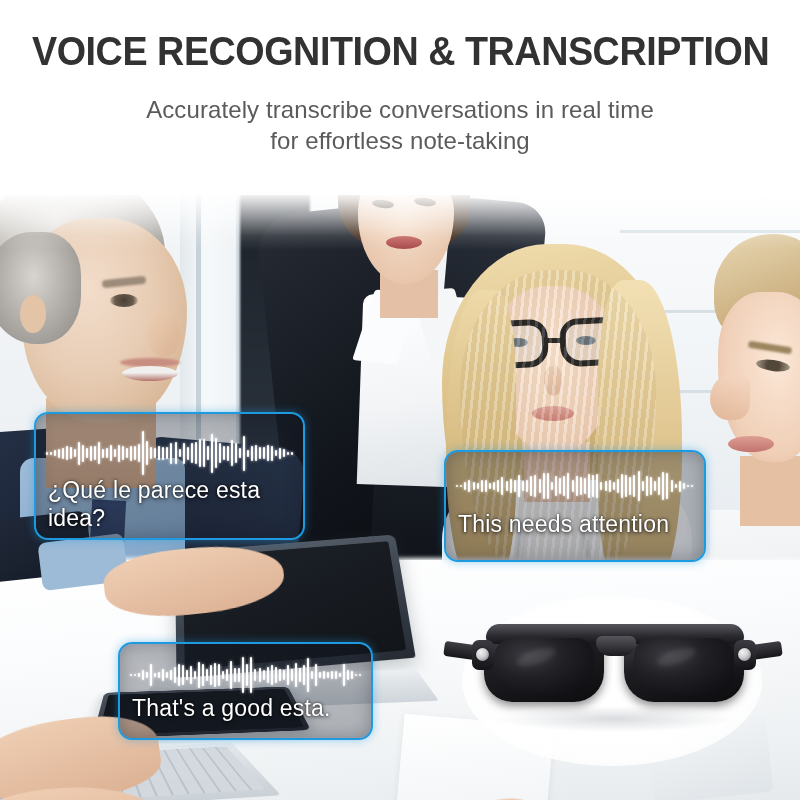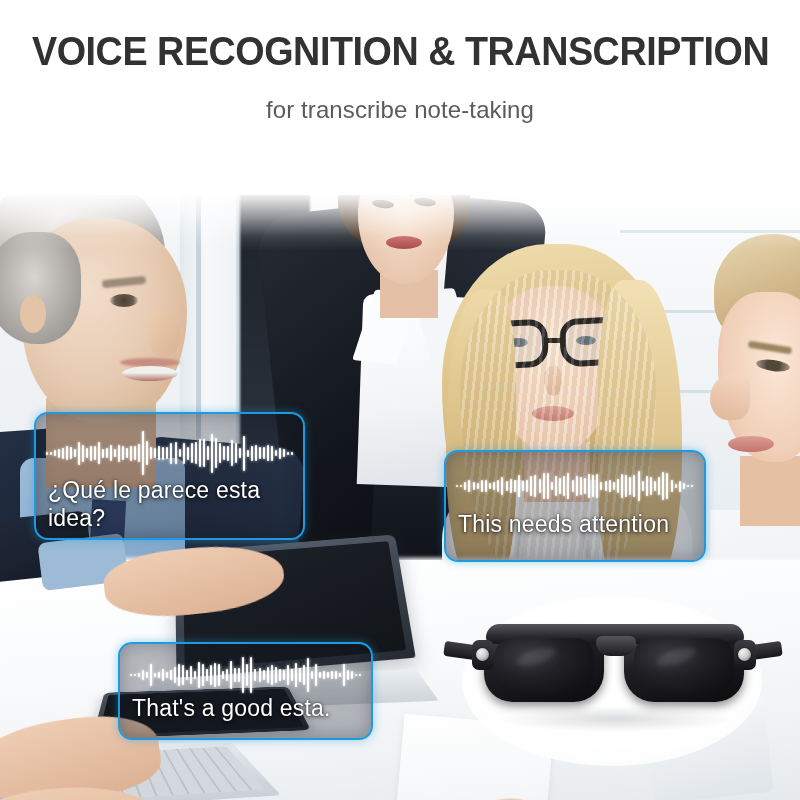--- a/index.html
+++ b/index.html
@@ -438,21 +438,22 @@
 
       <div class="hand h4"></div>
 
       <div class="photo-fade"></div>
     </div>
   </div>
 
   <div class="header">
     <div class="title" style="color: rgb(50, 50, 50);">VOICE RECOGNITION &amp; TRANSCRIPTION</div>
     <div class="subtitle" style="color: rgb(91, 91, 91);">
-      <span>for transcribe note-taking</span>
+      <span>Accurately transcribe conversations in real time</span>
+      <span>for effortless note-taking</span>
     </div>
   </div>
 
   <div class="bubble" id="bubble-1" style="border-color: rgb(30, 155, 224);">
     <div class="wave">
         <i style="height: 6%;"></i>
         <i style="height: 6%;"></i>
         <i style="height: 12%;"></i>
         <i style="height: 18%;"></i>
         <i style="height: 22%;"></i>

